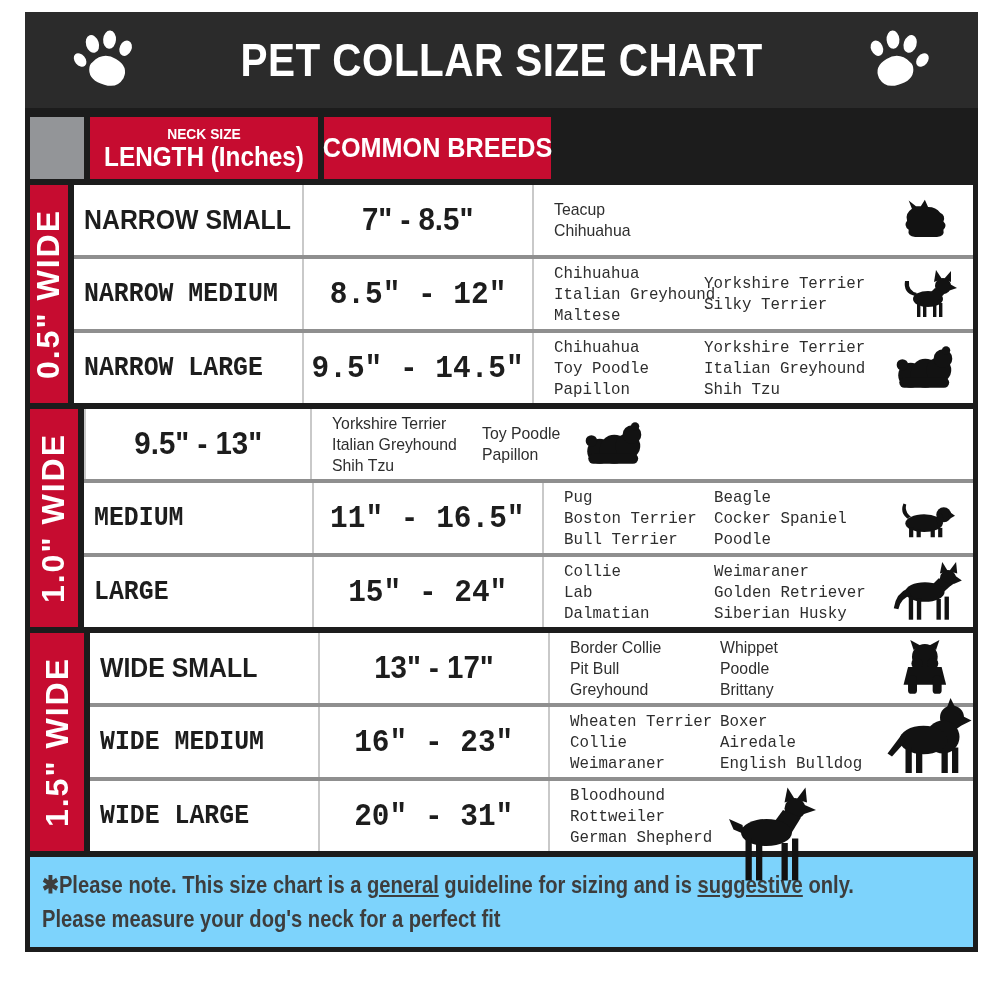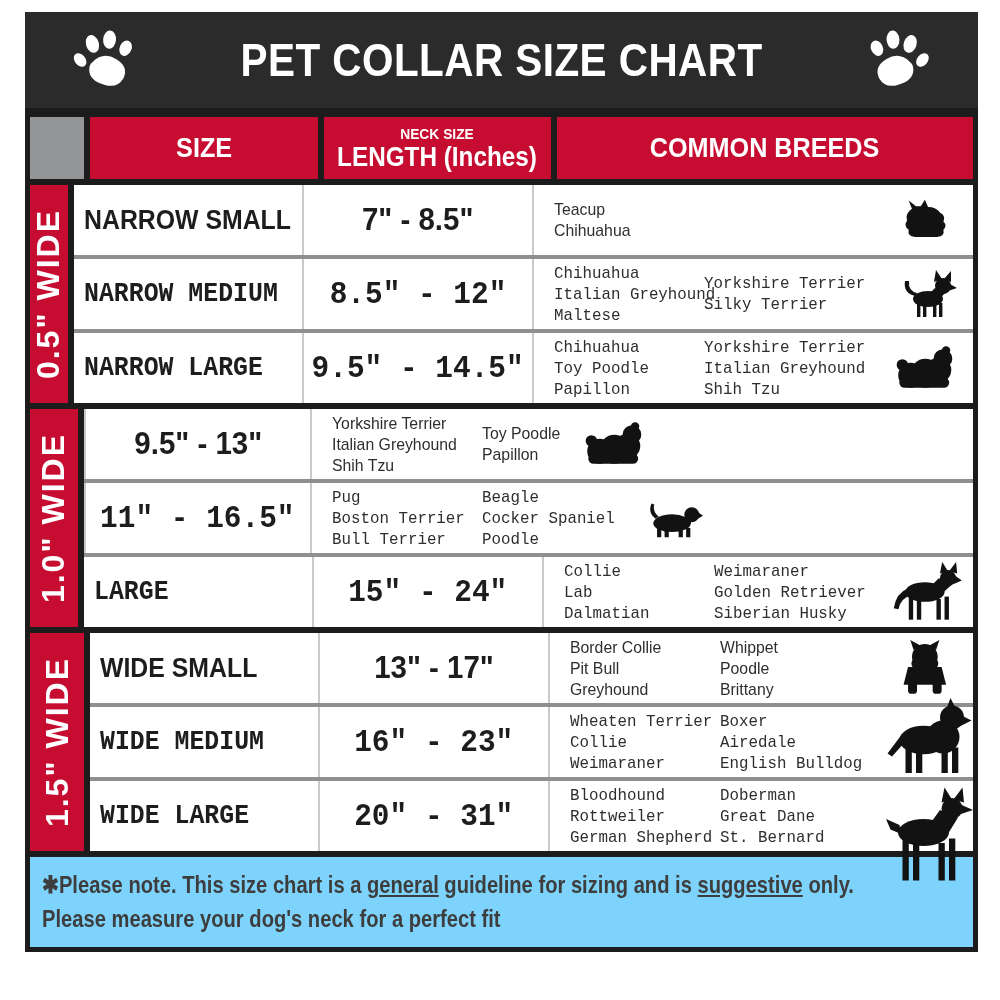--- a/index.html
+++ b/index.html
@@ -110,23 +110,20 @@
         <ellipse cx="8.5" cy="28" rx="5" ry="7" transform="rotate(-40 8.5 28)"></ellipse>
         <path d="M20 30 Q30 20 42 27 Q54 34 49 45 Q43 55 31 51 Q17 47 17 37 Q17 32 20 30 Z"></path>
       </svg>
     </span>
   </div>
 
   <div class="tableframe" data-name="size-table">
 
     <div class="thead" data-name="table-header-row">
       <div class="th corner" data-name="corner-cell"></div>
-      <div class="th red" data-name="column-header-size">
-        <span class="cond" data-name="column-header-size-label">SIZE</span>
-      </div>
       <div class="th red th-length" data-name="column-header-length">
         <span class="neck" data-name="neck-size-label">NECK SIZE</span>
         <span class="len" data-name="length-inches-label">LENGTH (Inches)</span>
       </div>
       <div class="th red" data-name="column-header-breeds">
         <span class="cond" data-name="column-header-breeds-label">COMMON BREEDS</span>
       </div>
     </div>
 
     <div id="tbody" style="display:contents" data-name="table-body"><div class="tgroup" data-name="size-group-1">
@@ -246,20 +243,23 @@
                     <circle cx="45" cy="27" r="12"></circle>
                     <circle cx="49" cy="16" r="9"></circle>
                     <circle cx="52" cy="8" r="4"></circle>
                     <circle cx="10" cy="22" r="5.5"></circle>
                     <rect x="7" y="34" width="48" height="10" rx="5"></rect>
                   </svg>
                 </span>
               </div>
             </div>
             <div class="trow" data-name="table-row">
+              <div class="cell-size" data-name="size-cell">
+                <span data-name="size-label">MEDIUM</span>
+              </div>
               <div class="cell-length" data-name="neck-length-cell">
                 <span data-name="neck-length-value">11" - 16.5"</span>
               </div>
               <div class="cell-breeds" data-name="breeds-cell">
                 <ul class="bcol bcol1" data-name="breed-list">
                   <li data-name="breed-name">Pug</li>
                   <li data-name="breed-name">Boston Terrier</li>
                   <li data-name="breed-name">Bull Terrier</li>
                 </ul>
                 <ul class="bcol bcol2" data-name="breed-list">
@@ -395,25 +395,20 @@
               </div>
               <div class="cell-length" data-name="neck-length-cell">
                 <span data-name="neck-length-value">20" - 31"</span>
               </div>
               <div class="cell-breeds" data-name="breeds-cell">
                 <ul class="bcol bcol1" data-name="breed-list">
                   <li data-name="breed-name">Bloodhound</li>
                   <li data-name="breed-name">Rottweiler</li>
                   <li data-name="breed-name">German Shepherd</li>
                 </ul>
-                <ul class="bcol bcol2" data-name="breed-list">
-                  <li data-name="breed-name">Doberman</li>
-                  <li data-name="breed-name">Great Dane</li>
-                  <li data-name="breed-name">St. Bernard</li>
-                </ul>
                 <span class="dogicon" data-name="doberman-icon">
                   <svg viewBox="0 0 64 78" xmlns="http://www.w3.org/2000/svg">
                     <path d="M43 10 L45 0 L50 8 Z"></path>
                     <path d="M51 8 L57 0 L58 10 Z"></path>
                     <circle cx="50" cy="14" r="7"></circle>
                     <path d="M55 11 L64 15 L55 18 Z"></path>
                     <path d="M42 15 L54 20 L46 33 L34 26 Z"></path>
                     <ellipse cx="31" cy="30" rx="17" ry="9"></ellipse>
                     <path d="M15 25 L6 21 L9 28 L16 31 Z"></path>
                     <rect x="17" y="34" width="4.2" height="28"></rect>

